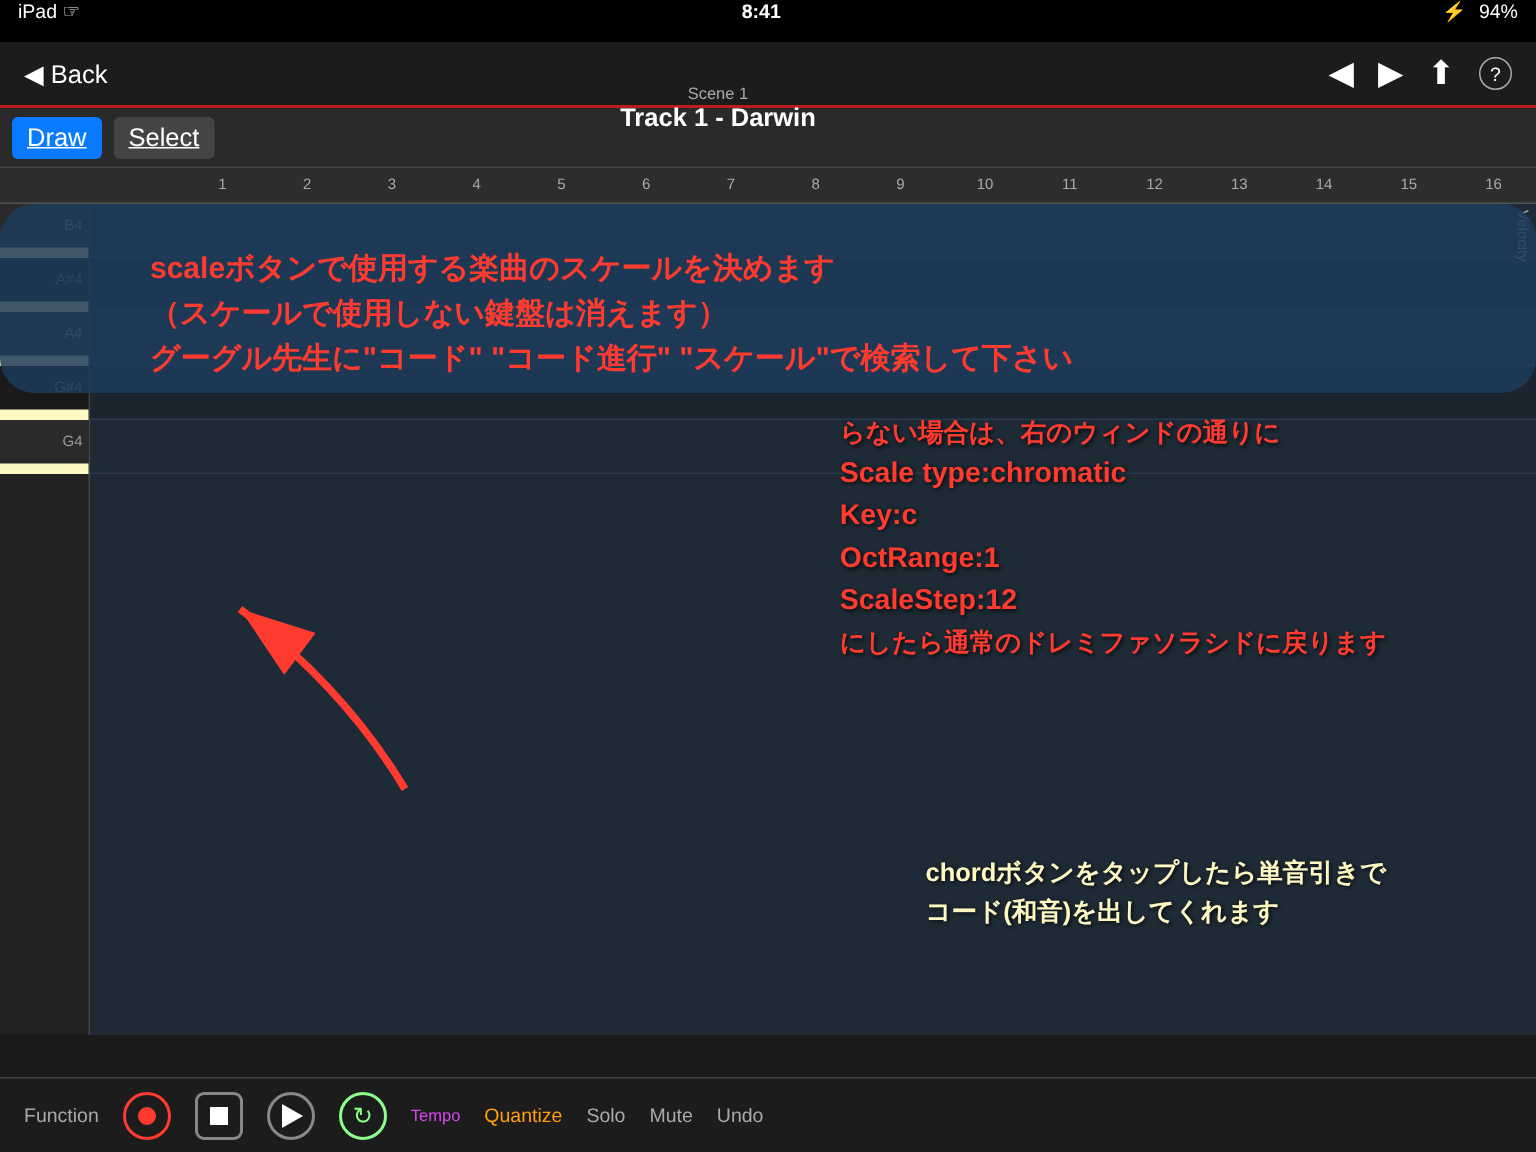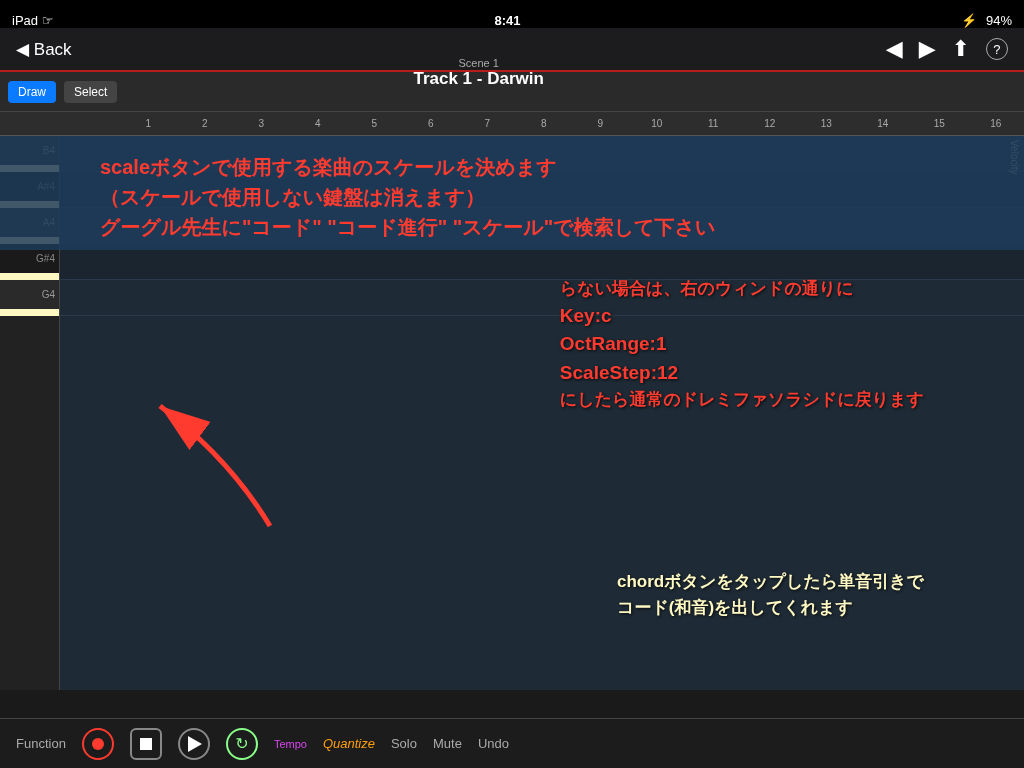--- a/index.html
+++ b/index.html
@@ -4,21 +4,21 @@
   <style>
     * { margin: 0; padding: 0; box-sizing: border-box; }
     body { width: 1024px; height: 768px; overflow: hidden; background: #1a1a1a; font-family: -apple-system, 'Helvetica Neue', Arial, sans-serif; position: relative; }
 
     
     #status-bar {
       background: #000;
       color: #fff;
       height: 28px;
       display: flex;
-      align-items: flex-end;
+      align-items: flex-start;
       justify-content: space-between;
       padding: 0 12px;
       font-size: 13px;
     }
     .status-left { display: flex; align-items: center; gap: 6px; }
     .status-center { font-weight: 600; }
     .status-right { display: flex; align-items: center; gap: 8px; }
 
     
     #nav-bar {
@@ -44,22 +44,23 @@
       padding: 0 8px;
       gap: 8px;
       border-bottom: 1px solid #444;
     }
     .toolbar-btn {
       background: #444;
       color: #fff;
       border: none;
       border-radius: 4px;
       padding: 4px 10px;
-      font-size: 12px;
+      font-size: 17px;
       cursor: pointer;
+      text-decoration: underline;
     }
     .toolbar-btn.active { background: #0a7aff; }
 
     
     #timeline-ruler {
       background: #2d2d2d;
       height: 24px;
       display: flex;
       align-items: center;
       position: relative;
@@ -121,23 +122,24 @@
     .track-row:nth-child(even) { background: #1a2530; }
 
     
     #upper-annotation {
       position: absolute;
       top: 0; left: 0; right: 0;
       background: rgba(30, 60, 90, 0.85);
       color: #ff3b30;
       font-size: 20px;
       font-weight: bold;
-      padding: 16px 16px 8px 100px;
+      padding: 28px 16px 8px 100px;
       z-index: 10;
       line-height: 1.5;
+      border-radius: 23px;
     }
 
     
     #bottom-toolbar {
       background: #1c1c1c;
       height: 50px;
       display: flex;
       align-items: center;
       padding: 0 16px;
       gap: 16px;
@@ -281,20 +283,21 @@
   </div>
 
   <div id="upper-annotation">
     <div>scaleボタンで使用する楽曲のスケールを決めます</div>
     <div>（スケールで使用しない鍵盤は消えます）</div>
     <div>グーグル先生に"コード" "コード進行" "スケール"で検索して下さい</div>
   </div>
 
   <div id="right-annotation">
     <div>らない場合は、右のウィンドの通りに</div>
+    <div style="font-size:19px;">Scale type:chromatic</div>
     <div style="font-size:19px;">Key:c</div>
     <div style="font-size:19px;">OctRange:1</div>
     <div style="font-size:19px;">ScaleStep:12</div>
     <div>にしたら通常のドレミファソラシドに戻ります</div>
   </div>
 
   <div id="bottom-annotation">
     <div>chordボタンをタップしたら単音引きで</div>
     <div>コード(和音)を出してくれます</div>
   </div>
@@ -324,17 +327,17 @@
   <div class="bottom-icon square">
     <span style="width:12px;height:12px;background:#fff;display:block;"></span>
   </div>
   <div class="bottom-icon play">
     <span style="width:0;height:0;border-top:8px solid transparent;border-bottom:8px solid transparent;border-left:14px solid #fff;display:block;margin-left:3px;"></span>
   </div>
   <div class="bottom-icon loop">
     <span style="color:#8aff8a;font-size:16px;">↻</span>
   </div>
   <span style="color:#d946ef;font-size:11px;">Tempo</span>
-  <span style="color:#ff9f0a;font-size:13px;font-style:italic;">Quantize</span>
+  <span style="color:#ff9f0a;font-size:13px;">Quantize</span>
   <span style="color:#aaa;font-size:13px;">Solo</span>
   <span style="color:#aaa;font-size:13px;">Mute</span>
   <span style="color:#aaa;font-size:13px;">Undo</span>
 </div>
 
 </body></html>

